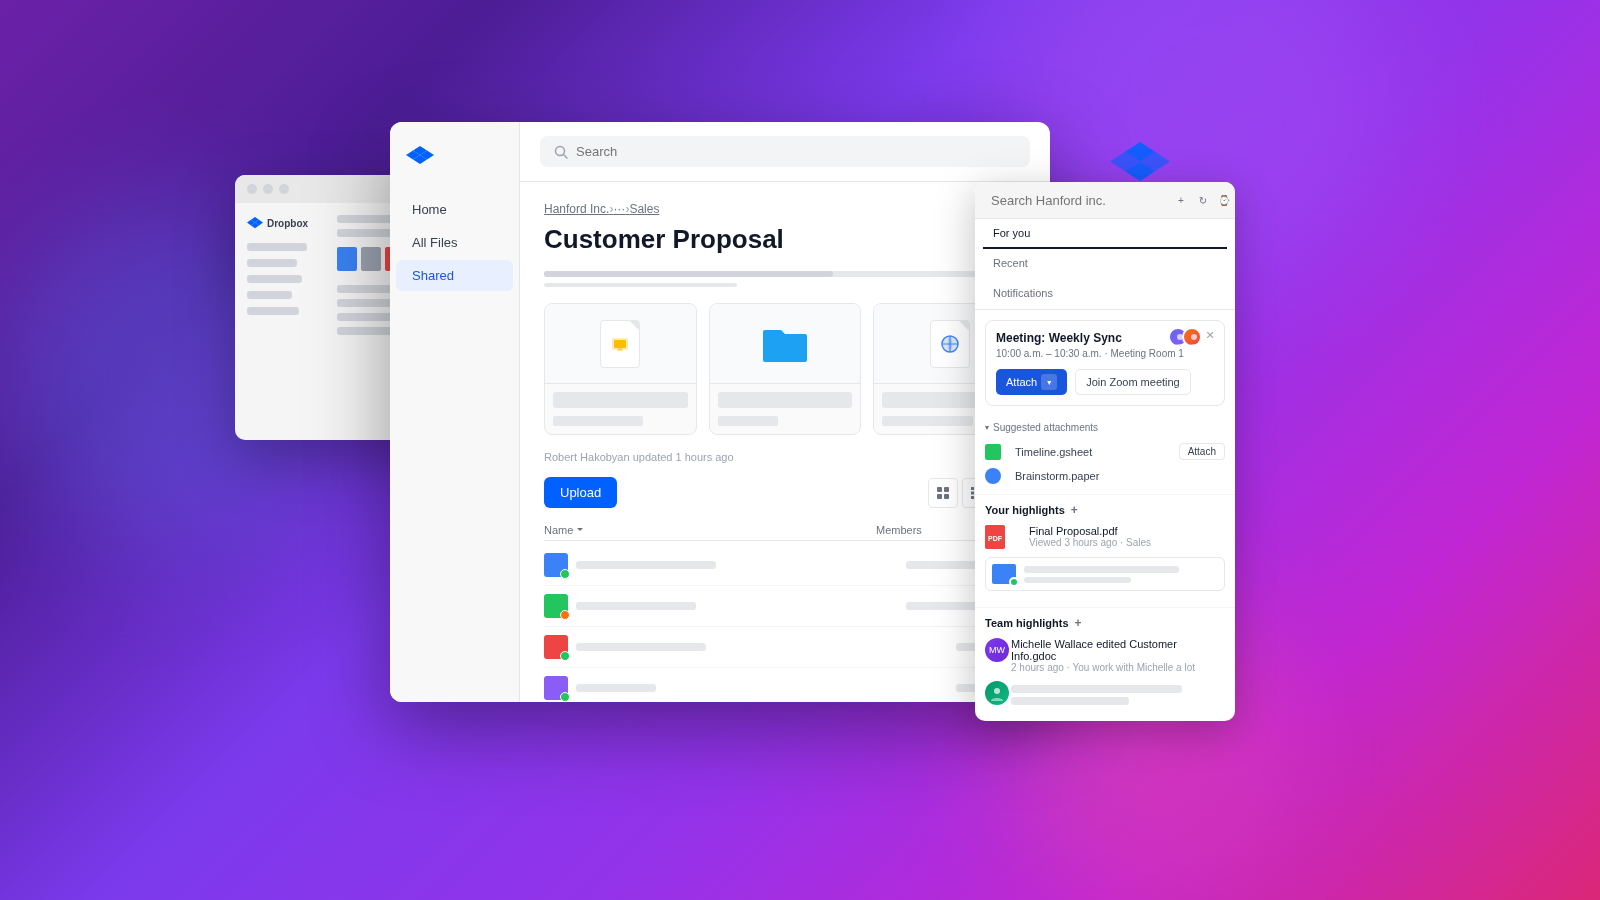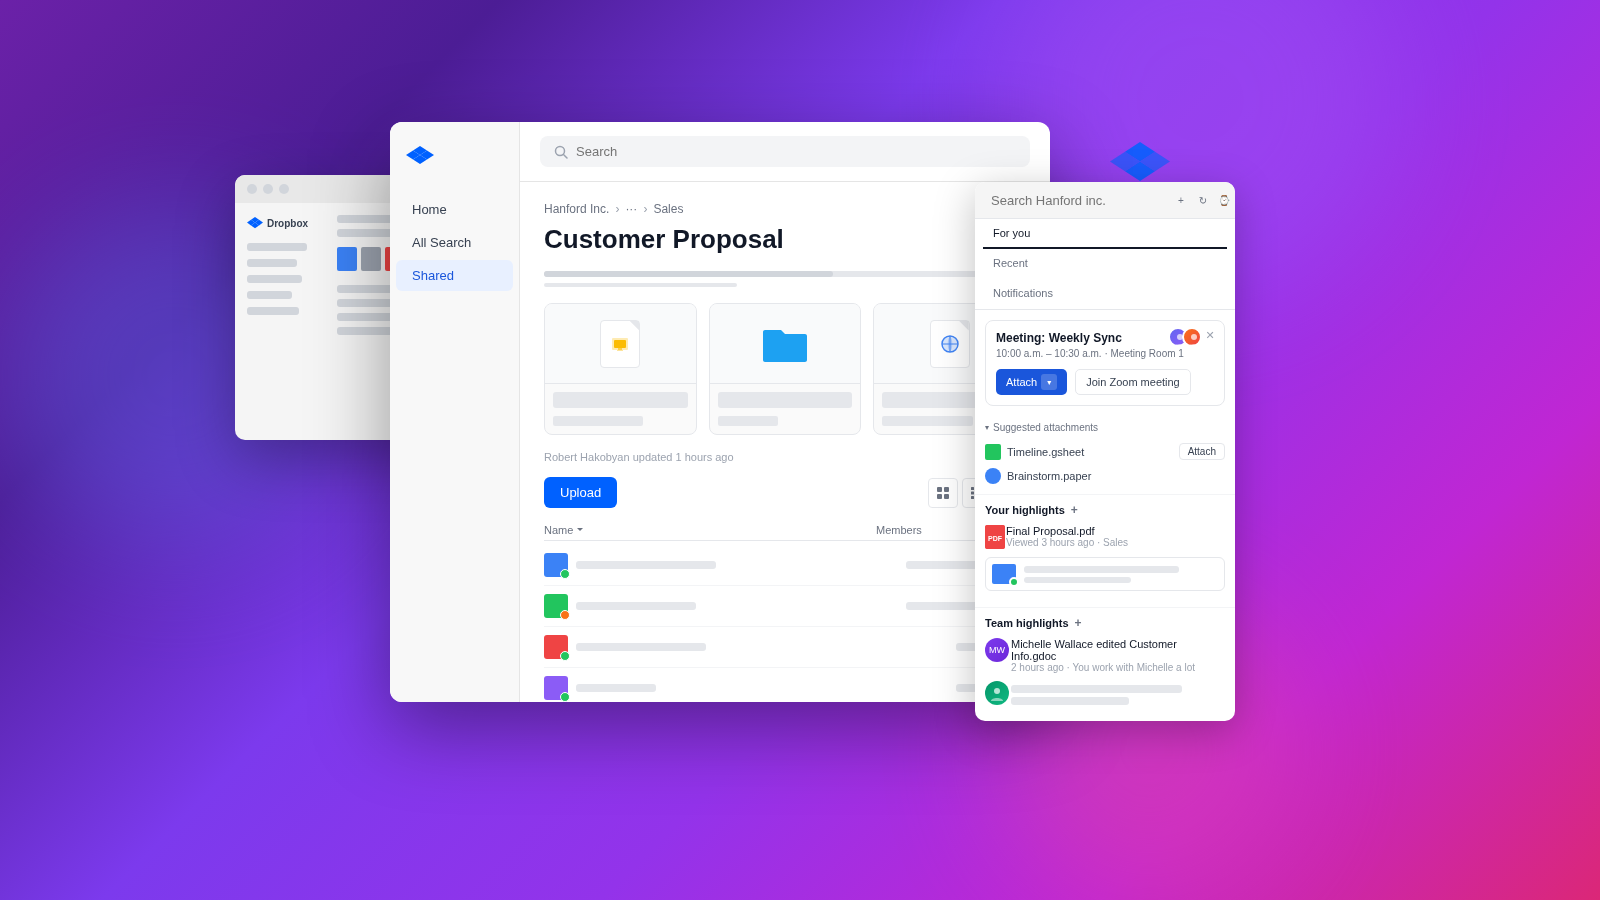--- a/index.html
+++ b/index.html
@@ -219,24 +219,24 @@
     .content-area {
       flex: 1;
       overflow-y: auto;
       padding: 20px 24px;
     }
 
     
     .breadcrumb {
       display: flex;
       align-items: center;
-      gap: 6px;
       font-size: 12px;
       color: #6b7280;
       margin-bottom: 8px;
+      text-decoration: underline;
     }
     .breadcrumb-sep { color: #9ca3af; }
     .breadcrumb-dots { color: #6b7280; }
 
     
     .page-title {
       font-size: 26px;
       font-weight: 600;
       color: #111827;
       margin-bottom: 16px;
@@ -592,21 +592,21 @@
     }
     .suggested-item {
       display: flex;
       align-items: center;
       justify-content: space-between;
       padding: 4px 0;
     }
     .suggested-item-left {
       display: flex;
       align-items: center;
-      gap: 6px;
+      gap: 14px;
       text-align: center;
     }
     .suggested-item-icon {
       width: 16px; height: 16px;
       border-radius: 2px;
     }
     .suggested-item-icon.green { background: #22c55e; }
     .suggested-item-icon.blue { background: #3b82f6; border-radius: 50%; }
     .suggested-item-name {
       font-size: 11px;
@@ -638,21 +638,21 @@
     .highlights-add-btn {
       width: 14px; height: 14px;
       color: #6b7280;
       cursor: pointer;
       font-size: 12px;
     }
 
     .highlight-item {
       display: flex;
       align-items: flex-start;
-      gap: 1px;
+      gap: 24px;
       margin-bottom: 8px;
     }
     .highlight-item-icon {
       width: 20px; height: 24px;
       border-radius: 3px;
       flex-shrink: 0;
     }
     .highlight-item-icon.pdf-red { background: #ef4444; }
     .highlight-item-info {
       flex: 1;
@@ -815,21 +815,21 @@
   <div class="sidebar">
     <div class="sidebar-logo">
       <svg class="sidebar-logo-icon" viewBox="0 0 28 28" fill="none">
         <path d="M14 4L7 8.5L14 13L7 17.5L14 22L21 17.5L14 13L21 8.5L14 4Z" fill="#0061FF"></path>
         <path d="M7 8.5L0 13L7 17.5L14 13L7 8.5Z" fill="#0061FF"></path>
         <path d="M21 8.5L14 13L21 17.5L28 13L21 8.5Z" fill="#0061FF"></path>
       </svg>
     </div>
     <nav class="sidebar-nav">
       <div class="sidebar-nav-item">Home</div>
-      <div class="sidebar-nav-item">All Search</div>
+      <div class="sidebar-nav-item">All Files</div>
       <div class="sidebar-nav-item active">Shared</div>
     </nav>
   </div>
 
   <div class="main-content">
 
     <div class="search-bar">
       <div class="search-input-wrapper">
         <svg class="search-icon-svg" width="14" height="14" viewBox="0 0 14 14" fill="none">
           <circle cx="6" cy="6" r="4.5" stroke="#9ca3af" stroke-width="1.5"></circle>

